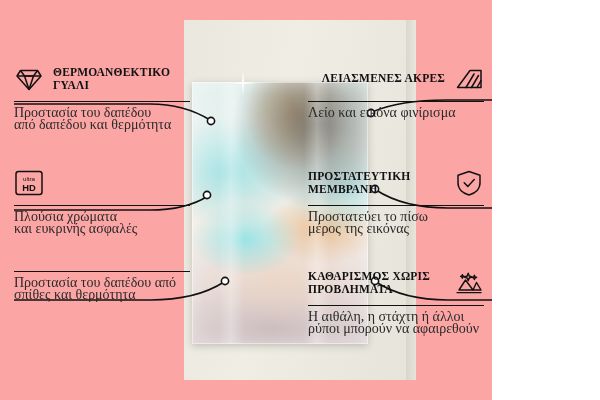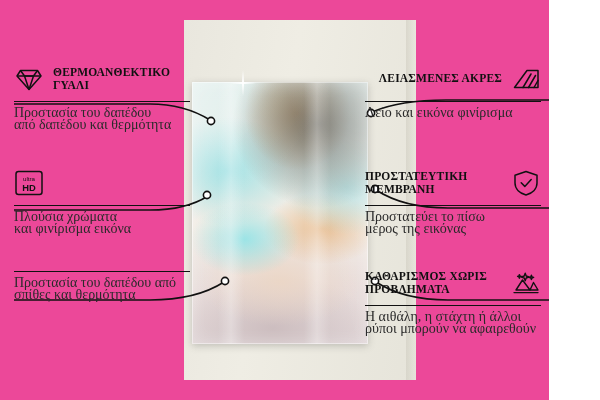--- a/index.html
+++ b/index.html
@@ -2,23 +2,23 @@
 <html><head>
 <meta charset="utf-8">
 <style>
   html, body {
     margin: 0;
     padding: 0;
     background: #ffffff;
   }
   #page {
     position: relative;
-    width: 549px;
+    width: 492px;
     height: 400px;
-    background: #ec4899;
+    background: #fca5a5;
     overflow: hidden;
     font-family: "Liberation Serif", serif;
   }
 
   
   .panel-backdrop {
     position: absolute;
     left: 184px;
     top: 20px;
     width: 232px;
@@ -202,21 +202,21 @@
         <svg width="30" height="28" viewBox="0 0 30 28">
           <rect x="2" y="2.5" width="26" height="23" rx="2.5" fill="none" stroke="#111" stroke-width="1.5"></rect>
           <text x="15" y="12.4" text-anchor="middle" font-family="Liberation Sans, sans-serif" font-size="6.2" fill="#111">ultra</text>
           <text x="15" y="22" text-anchor="middle" font-family="Liberation Sans, sans-serif" font-size="9.4" font-weight="bold" fill="#111">HD</text>
         </svg>
       </span>
     </div>
     <div class="f-rule"></div>
     <div class="f-desc">
       <span>Πλούσια χρώματα</span><br>
-      <span>και φινίρισμα εικόνα</span>
+      <span>και ευκρινής ασφαλές</span>
     </div>
   </div>
 
   <div class="feature left" style="top:266px;">
     <div class="f-rule"></div>
     <div class="f-desc">
       <span>Προστασία του δαπέδου από</span><br>
       <span>σπίθες και θερμότητα</span>
     </div>
   </div>

